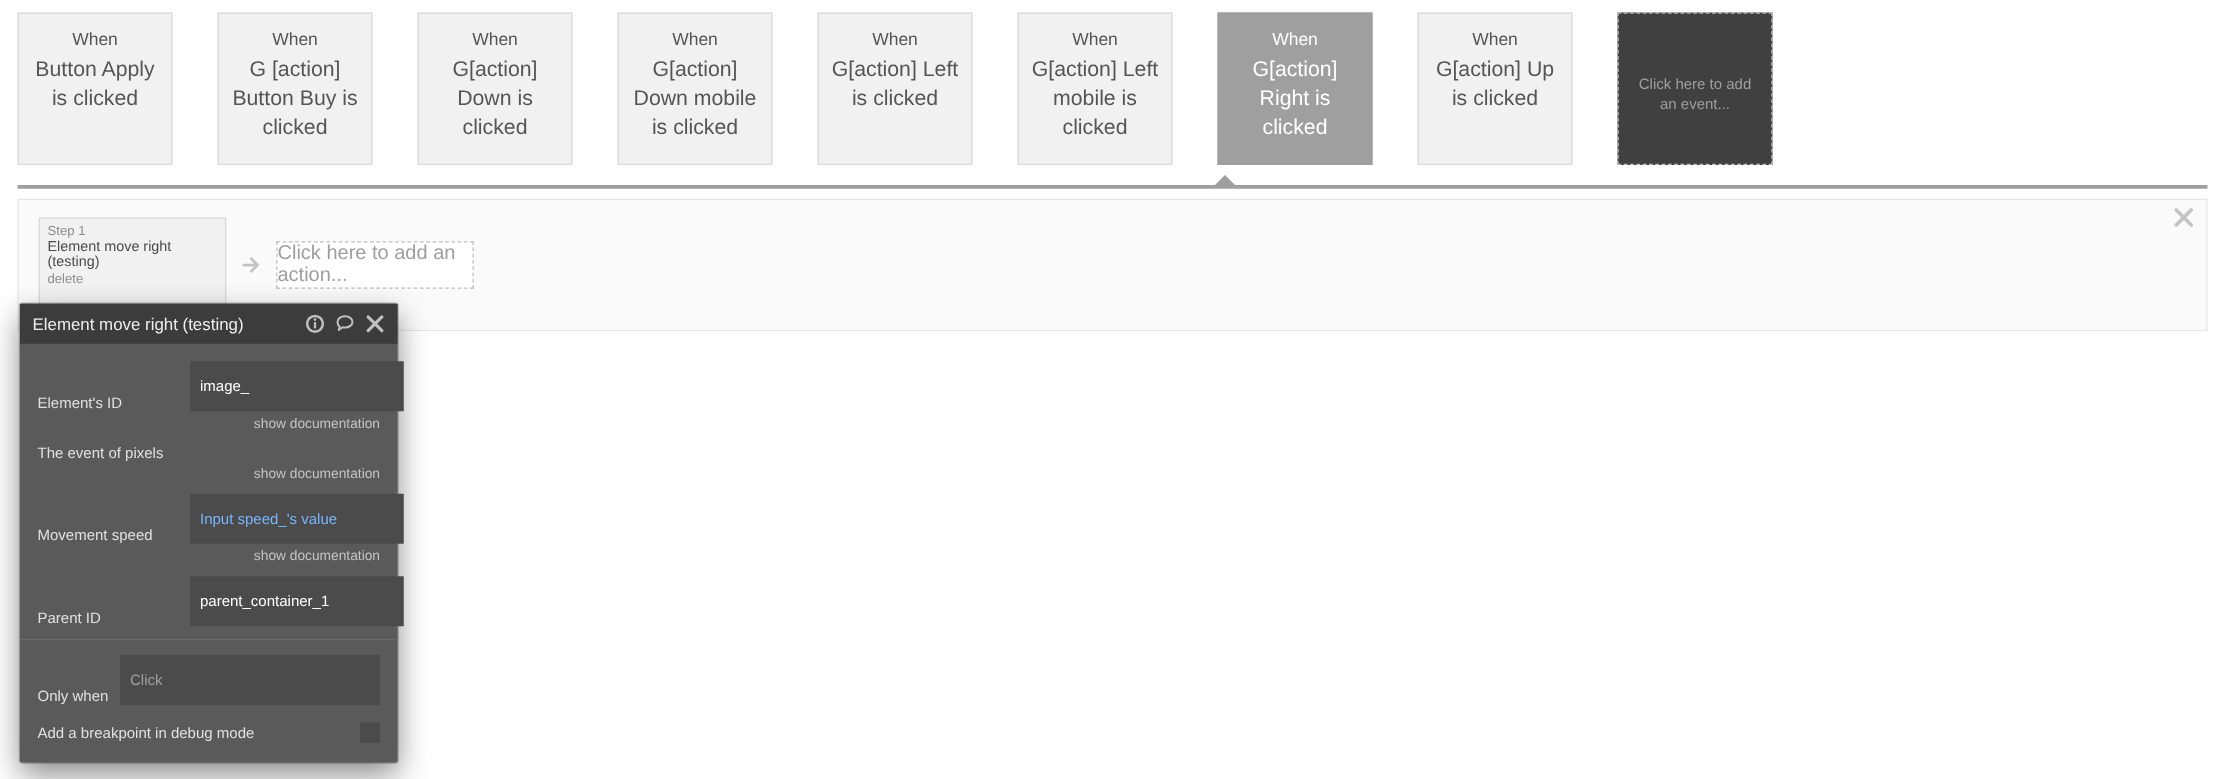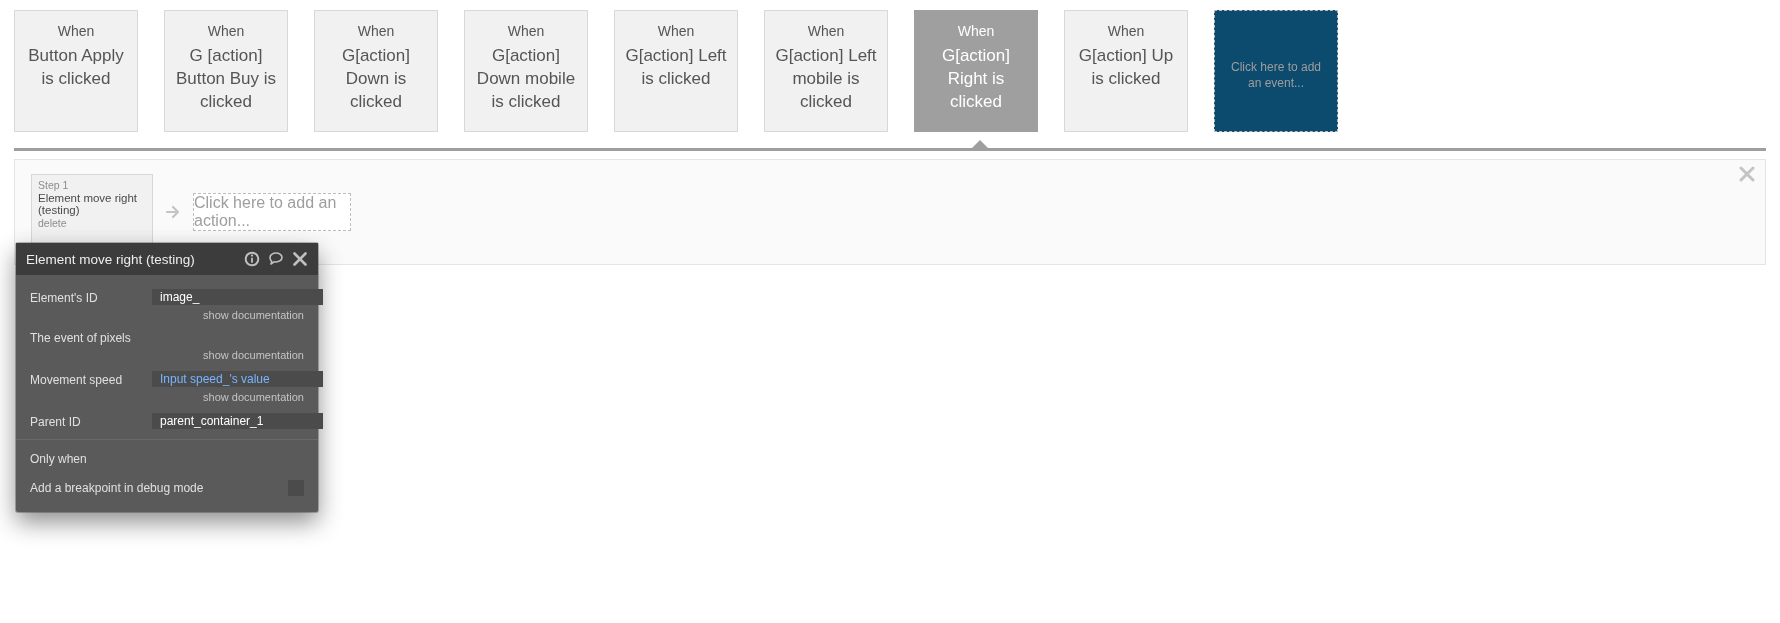--- a/index.html
+++ b/index.html
@@ -8,21 +8,21 @@
     font-family: "Helvetica Neue", Arial, sans-serif;
     font-size: 13px;
     background: #ffffff;
     color: #555;
     width: 1780px;
   }
 
   
   .events-row {
     display: flex;
-    gap: 26px;
+    gap: 36px;
     padding: 10px 14px 16px 14px;
   }
   .event-card {
     width: 124px;
     height: 122px;
     border: 1px solid #d8d8d8;
     background: #f1f1f1;
     text-align: center;
     padding: 12px 8px 0 8px;
     cursor: pointer;
@@ -39,21 +39,21 @@
     line-height: 1.35;
   }
   .event-card.selected {
     background: #9f9f9f;
     border-color: #9f9f9f;
   }
   .event-card.selected .title { color: #ffffff; }
   .event-card.selected .desc  { color: #ffffff; }
 
   .event-card.add {
-    background: #0c4a6e;
+    background: #404040;
     border: 1px dashed #bdbdbd;
     padding-top: 48px;
   }
   .event-card.add .add-text {
     font-size: 12px;
     color: #9e9e9e;
     line-height: 1.35;
   }
 
   
@@ -81,21 +81,21 @@
     position: relative;
     margin: 8px 14px 0 14px;
     border: 1px solid #e5e5e5;
     background: #fafafa;
     padding: 14px 16px;
     display: flex;
     align-items: center;
     gap: 10px;
   }
   .step-card {
-    width: 122px;
+    width: 150px;
     border: 1px solid #d8d8d8;
     background: #f1f1f1;
     padding: 4px 6px 20px 6px;
     cursor: pointer;
   }
   .step-card .step-num {
     font-size: 10.5px;
     color: #8c8c8c;
   }
   .step-card .step-title {
@@ -181,21 +181,21 @@
   .plabel {
     width: 122px;
     flex: 0 0 122px;
     color: #e0e0e0;
     font-size: 12px;
   }
   .pinput {
     flex: 1;
     background: #4b4b4b;
     border: none;
-    height: 16px;
+    height: 40px;
     padding: 0 8px;
     color: #ffffff;
     font-size: 12px;
     outline: none;
   }
   .pinput.expr { color: #77b5ff; }
   .pinput::placeholder { color: #a0a0a0; }
 
   .doc-link {
     text-align: right;
@@ -343,20 +343,21 @@
 
     <div class="prow" style="margin-bottom:10px">
       <div class="plabel">Parent ID</div>
       <input class="pinput" value="parent_container_1" style="">
     </div>
 
     <div class="sep"></div>
 
     <div class="prow only-row">
       <div class="plabel">Only when</div>
+      <input class="pinput" placeholder="Click" style="">
     </div>
 
     <div class="bp-row">
       <span>Add a breakpoint in debug mode</span>
       <span class="bp-check"></span>
     </div>
   </div>
 </div>
 
 </body></html>

